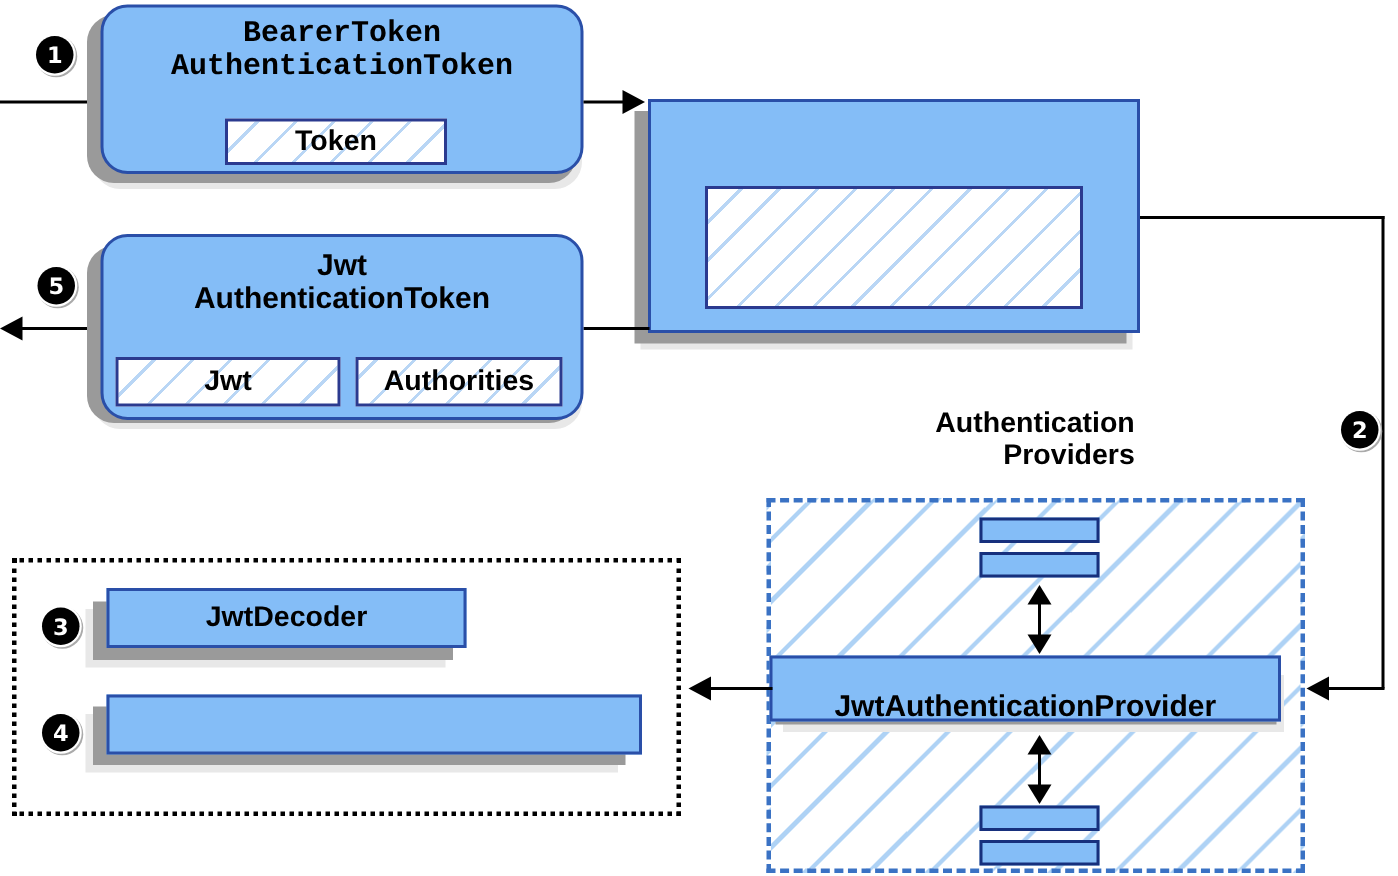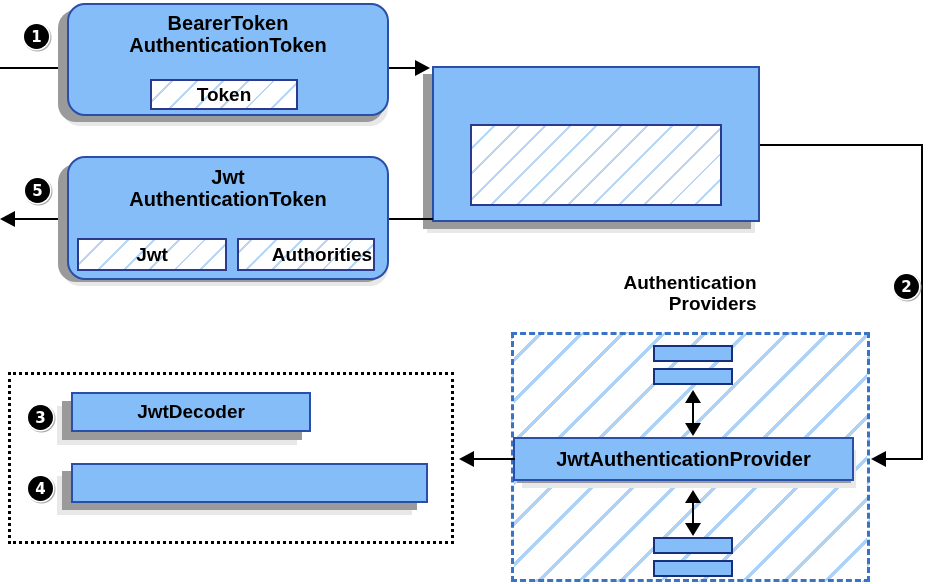--- a/index.html
+++ b/index.html
@@ -125,21 +125,21 @@
 <body>
 
 <div id="canvas">
 
   <div class="ln-h" style="left:0px; top:67px; width:67px;"></div>
   <div class="step" style="left:24px; top:24px;">1</div>
 
   <div class="shadow-outer rounded" style="left:62px; top:14px; width:326px; height:112px; border-radius:18px;"></div>
   <div class="shadow-inner rounded" style="left:58px; top:10px; width:326px; height:112px; border-radius:18px;"></div>
   <div class="blue-box rounded" style="left:67px; top:3px; width:322px; height:113px;"></div>
-  <div class="label t20" style="left:67px; top:6px; width:322px; height:56px;">BearerToken
+  <div class="label t20" style="left:67px; top:6px; width:322px; height:56px;font-family:Liberation Mono, monospace;">BearerToken
 AuthenticationToken</div>
   <div class="hatch-box" style="left:150px; top:79px; width:148px; height:31px;"></div>
   <div class="label t19" style="left:150px; top:79px; width:148px; height:31px;">Token</div>
 
   <div class="ln-h" style="left:389px; top:67px; width:28px;"></div>
   <div class="arrow-r" style="left:415px; top:60px;"></div>
 
   <div class="shadow-outer" style="left:427px; top:78px; width:328px; height:155px;"></div>
   <div class="shadow-inner" style="left:423px; top:74px; width:328px; height:155px;"></div>
   <div class="blue-box" style="left:432px; top:66px; width:328px; height:156px; border-radius:0;"></div>
@@ -157,38 +157,38 @@
   <div class="step" style="left:25px; top:178px;">5</div>
 
   <div class="shadow-outer rounded" style="left:62px; top:168px; width:326px; height:118px; border-radius:18px;"></div>
   <div class="shadow-inner rounded" style="left:58px; top:164px; width:326px; height:118px; border-radius:18px;"></div>
   <div class="blue-box rounded" style="left:67px; top:156px; width:322px; height:124px;"></div>
   <div class="label t20" style="left:67px; top:160px; width:322px; height:56px;">Jwt
 AuthenticationToken</div>
   <div class="hatch-box" style="left:77px; top:238px; width:150px; height:33px;"></div>
   <div class="label t19" style="left:77px; top:238px; width:150px; height:33px;">Jwt</div>
   <div class="hatch-box" style="left:237px; top:238px; width:138px; height:33px;"></div>
-  <div class="label t19" style="left:237px; top:238px; width:138px; height:33px;margin-left:16px;">Authorities</div>
+  <div class="label t19" style="left:237px; top:238px; width:138px; height:33px;">Authorities</div>
 
   <div class="label t19" style="left:570px; top:268px; width:240px; height:50px;text-align:right;">Authentication
 Providers</div>
 
   <div class="dashed-blue" style="left:511px; top:332px; width:359px; height:250px;"></div>
 
   <div class="small-bar" style="left:653px; top:345px; width:80px; height:17px;"></div>
   <div class="small-bar" style="left:653px; top:368px; width:80px; height:17px;"></div>
 
   <div class="ln-v" style="left:692px; top:392px; height:42px;"></div>
   <div class="arrow-u" style="left:685px; top:390px;"></div>
   <div class="arrow-d" style="left:685px; top:423px;"></div>
 
   <div class="shadow-outer" style="left:522px; top:450px; width:334px; height:38px;"></div>
   <div class="shadow-inner" style="left:517px; top:445px; width:334px; height:38px;"></div>
   <div class="blue-box" style="left:513px; top:437px; width:341px; height:44px; border-radius:0;"></div>
-  <div class="label t20" style="left:513px; top:437px; width:341px; height:44px;">JwtAuthenticationProvider</div>
+  <div class="label t20" style="left:513px; top:449px; width:341px; height:44px;">JwtAuthenticationProvider</div>
 
   <div class="ln-v" style="left:692px; top:492px; height:42px;"></div>
   <div class="arrow-u" style="left:685px; top:490px;"></div>
   <div class="arrow-d" style="left:685px; top:523px;"></div>
 
   <div class="small-bar" style="left:653px; top:537px; width:80px; height:17px;"></div>
   <div class="small-bar" style="left:653px; top:560px; width:80px; height:17px;"></div>
 
   <div class="ln-h" style="left:473px; top:458px; width:42px;"></div>
   <div class="arrow-l" style="left:459px; top:451px;"></div>

